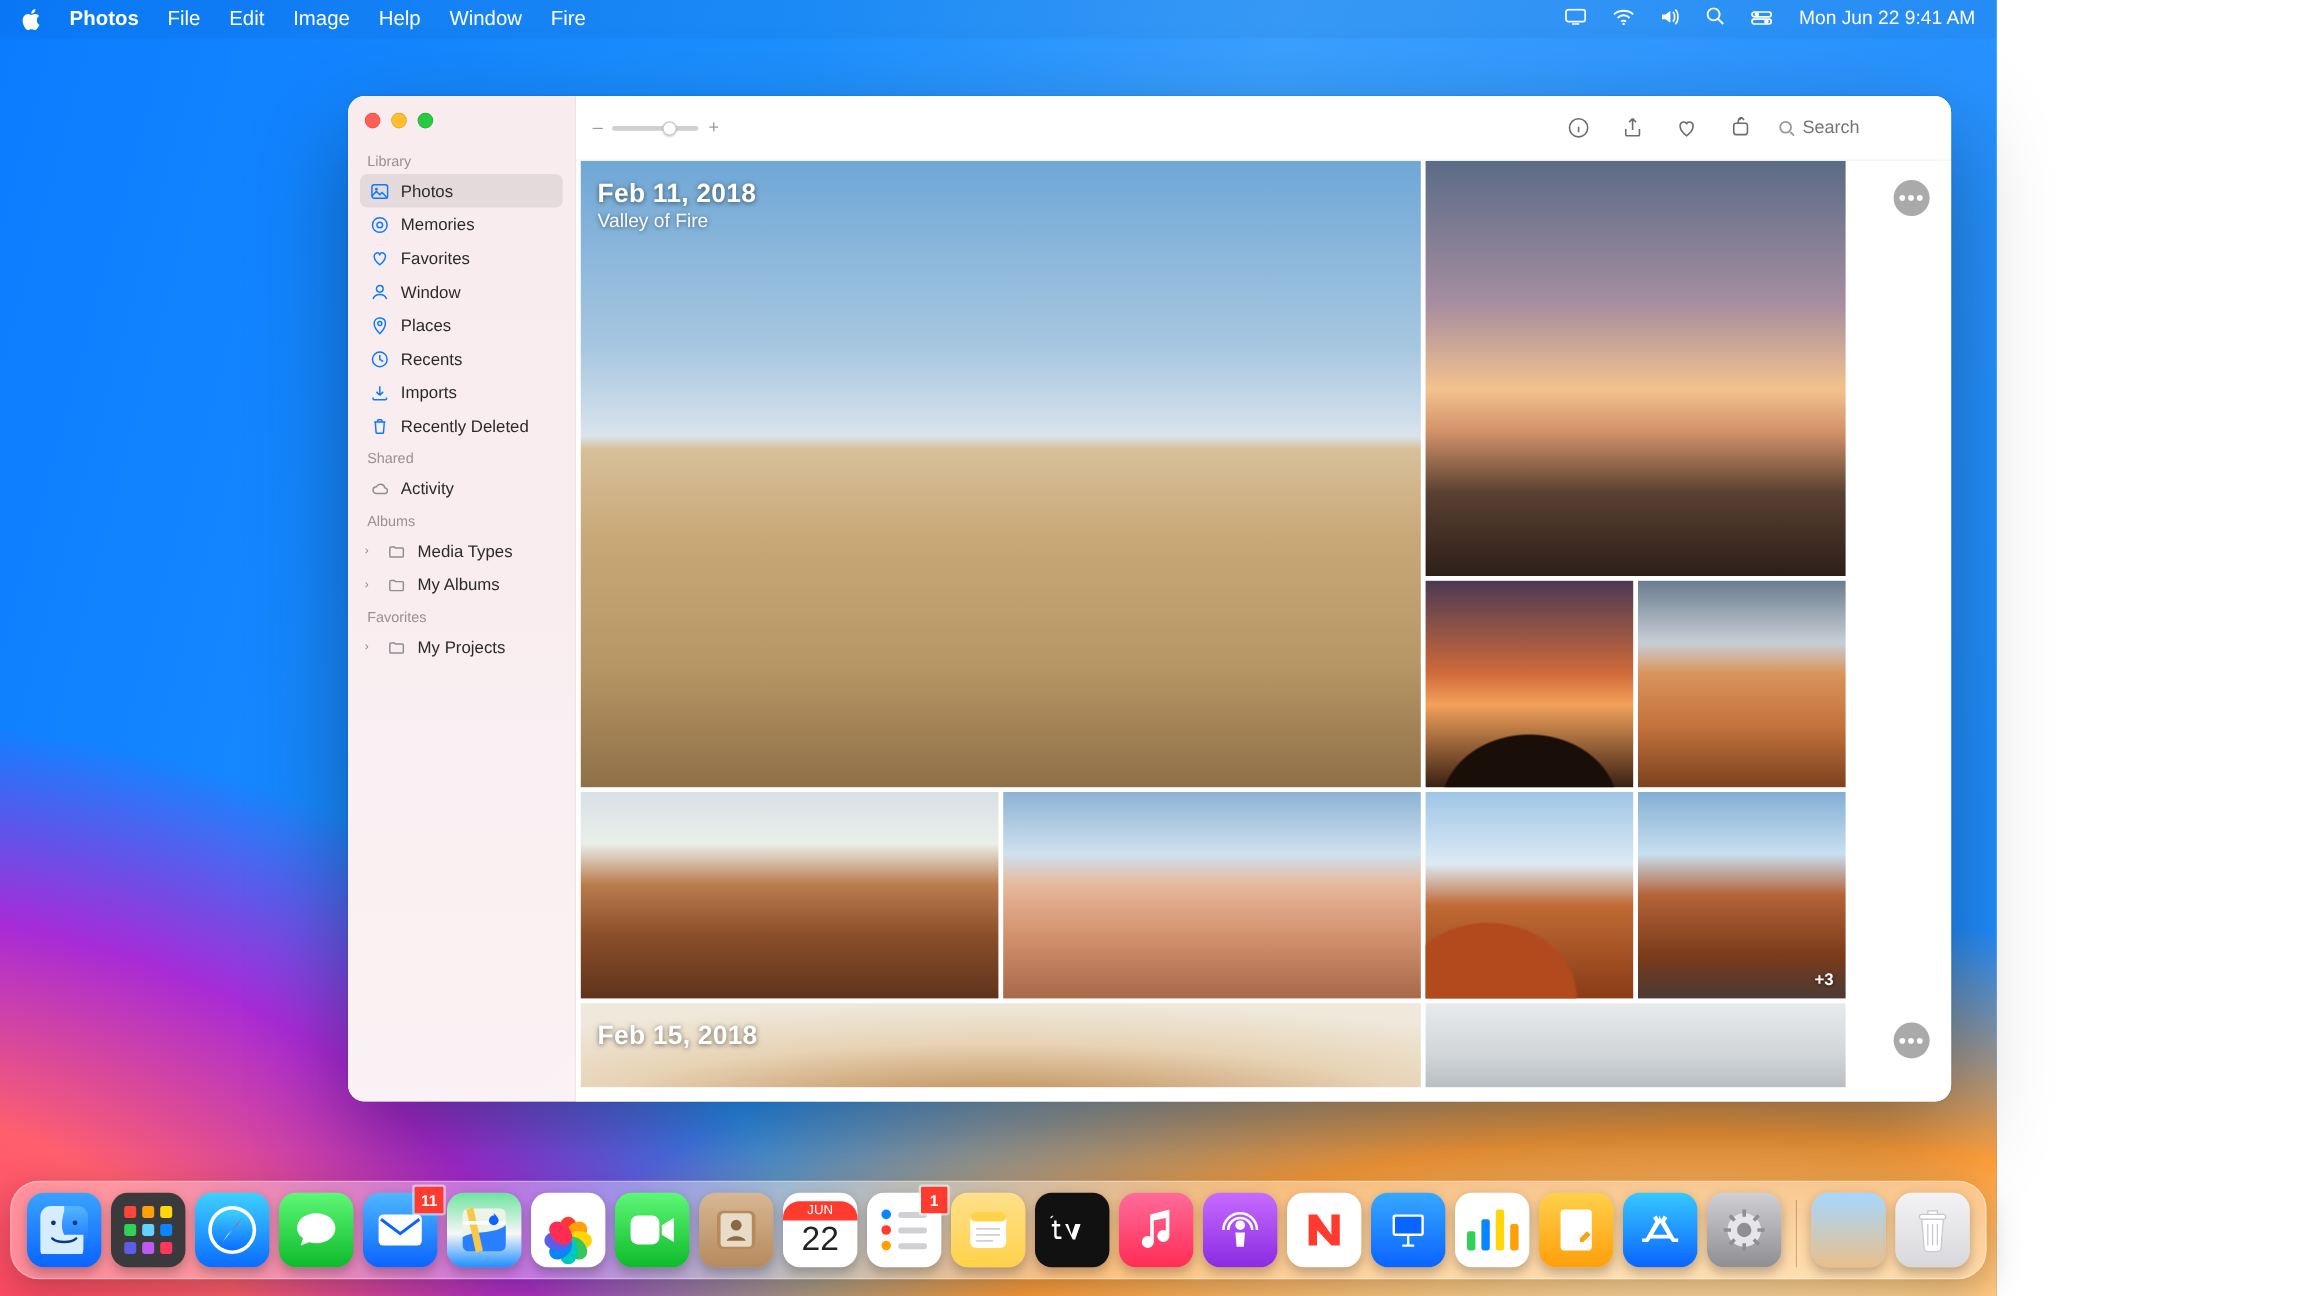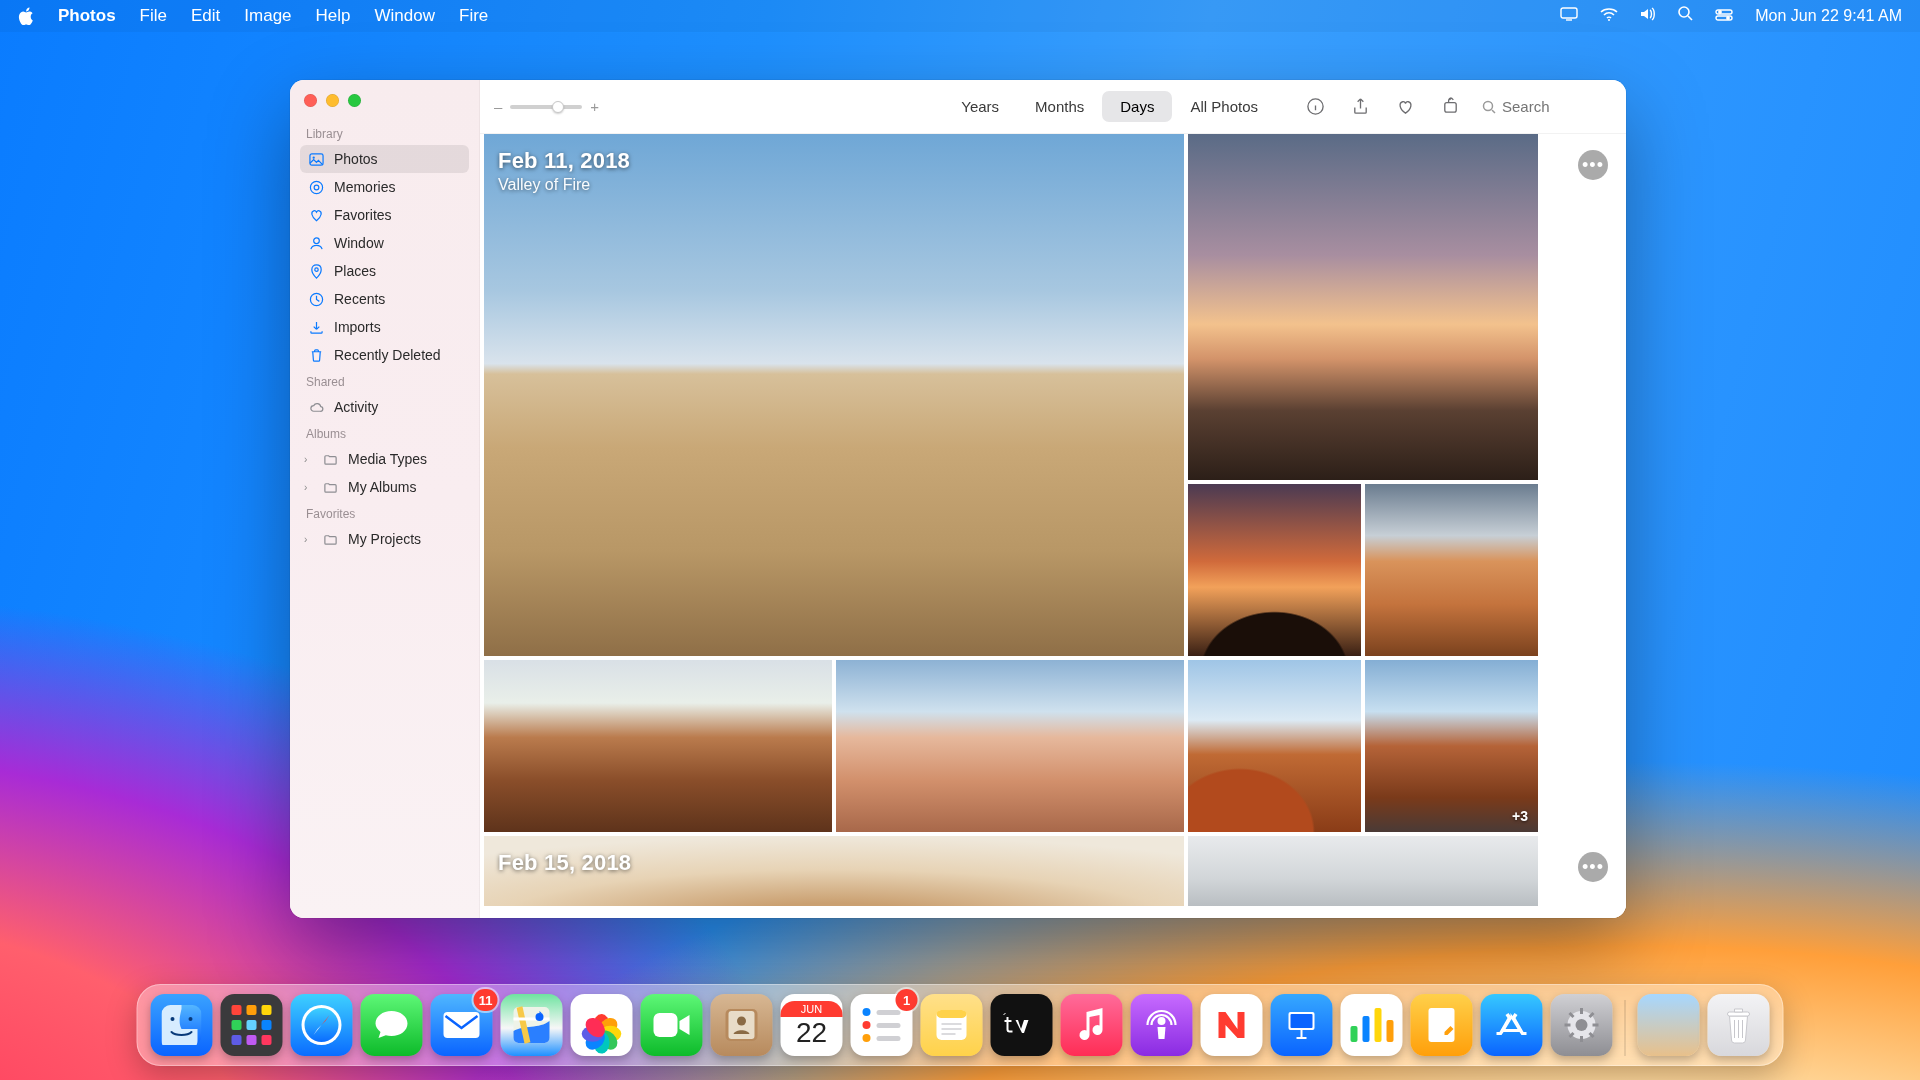--- a/index.html
+++ b/index.html
@@ -1,19 +1,19 @@
 <!DOCTYPE html>
 <html><head>
 <meta charset="utf-8">
 <style>
 * { margin: 0; padding: 0; box-sizing: border-box; font-family: -apple-system, BlinkMacSystemFont, "Segoe UI", Helvetica, Arial, sans-serif; -webkit-font-smoothing: antialiased; }
 html, body { width: 1920px; height: 1080px; overflow: hidden; }
 
 .desktop {
-  position: relative; width: 1920px; height: 1080px;
+  position: relative; width: 1664px; height: 1080px;
   background:
     radial-gradient(120% 90% at 85% 120%, #f8f6f0 0%, #ffe9b8 18%, #ff9f3a 36%, transparent 55%),
     radial-gradient(95% 100% at -10% 110%, #ff2d55 0%, #ff5f6d 25%, #a82bd6 40%, transparent 55%),
     linear-gradient(105deg, #0a7cff 0%, #1e90ff 35%, #3aa0ff 55%, #1d8bff 100%);
 }
 
 
 .menubar {
   position: absolute; top: 0; left: 0; right: 0; height: 32px;
   display: flex; align-items: center; justify-content: space-between;
@@ -127,21 +127,21 @@
   box-shadow: 0 10px 30px rgba(0,0,0,.25), inset 0 0 0 1px rgba(255,255,255,.35);
 }
 .dock .sep { width:1px; height:56px; background:rgba(0,0,0,.2); margin:0 4px; }
 .dock .app {
   width:62px; height:62px; border-radius:14px; position:relative;
   display:flex; align-items:center; justify-content:center; font-size:28px; color:#fff;
   box-shadow: 0 4px 10px rgba(0,0,0,.25);
 }
 .dock .badge {
   position:absolute; top:-5px; right:-5px; min-width:22px; height:22px; padding:0 5px;
-  background:#ff3b30; border-radius:11px; color:#fff; font-size:13px; font-weight:600;
+  background:#ff3b30; border-radius:1px; color:#fff; font-size:13px; font-weight:600;
   display:flex; align-items:center; justify-content:center; box-shadow:0 0 0 2px rgba(255,255,255,.5);
 }
 .finder{background:linear-gradient(180deg,#3aa2ff,#0a64ff);}
 .launch{background:#3a3a3c;}
 .safari{background:linear-gradient(180deg,#3ed0ff,#0a6cff);}
 .messages{background:linear-gradient(180deg,#5ef777,#0dbb2a);}
 .mail{background:linear-gradient(180deg,#4fb7ff,#0a64ff);}
 .maps{background:linear-gradient(180deg,#6fe3a1,#f7f7f7 55%,#1e90ff);}
 .photos{background:#fff;}
 .facetime{background:linear-gradient(180deg,#5ef777,#0dbb2a);}
@@ -363,26 +363,20 @@
     <div class="content">
       <div class="toolbar">
         <div class="zoom">
           <span>–</span>
           <span class="track">
               <span class="thumb"></span>
             </span>
           <span>+</span>
         </div>
         <div class="spacer"></div>
-        <div class="seg">
-          <button>Years</button>
-          <button>Months</button>
-          <button class="active">Days</button>
-          <button>All Photos</button>
-        </div>
         <div class="toolbar-icons">
           <span>
               <svg viewBox="0 0 20 20" fill="none" stroke="currentColor" stroke-width="1.4">
                 <circle cx="10" cy="10" r="8"></circle>
                 <path d="M10 9v5M10 6h.01"></path>
               </svg>
             </span>
           <span>
               <svg viewBox="0 0 20 20" fill="none" stroke="currentColor" stroke-width="1.4">
                 <path d="M10 2v10m0-10l3 3m-3-3L7 5M4 11v5a1 1 0 001 1h10a1 1 0 001-1v-5"></path>

